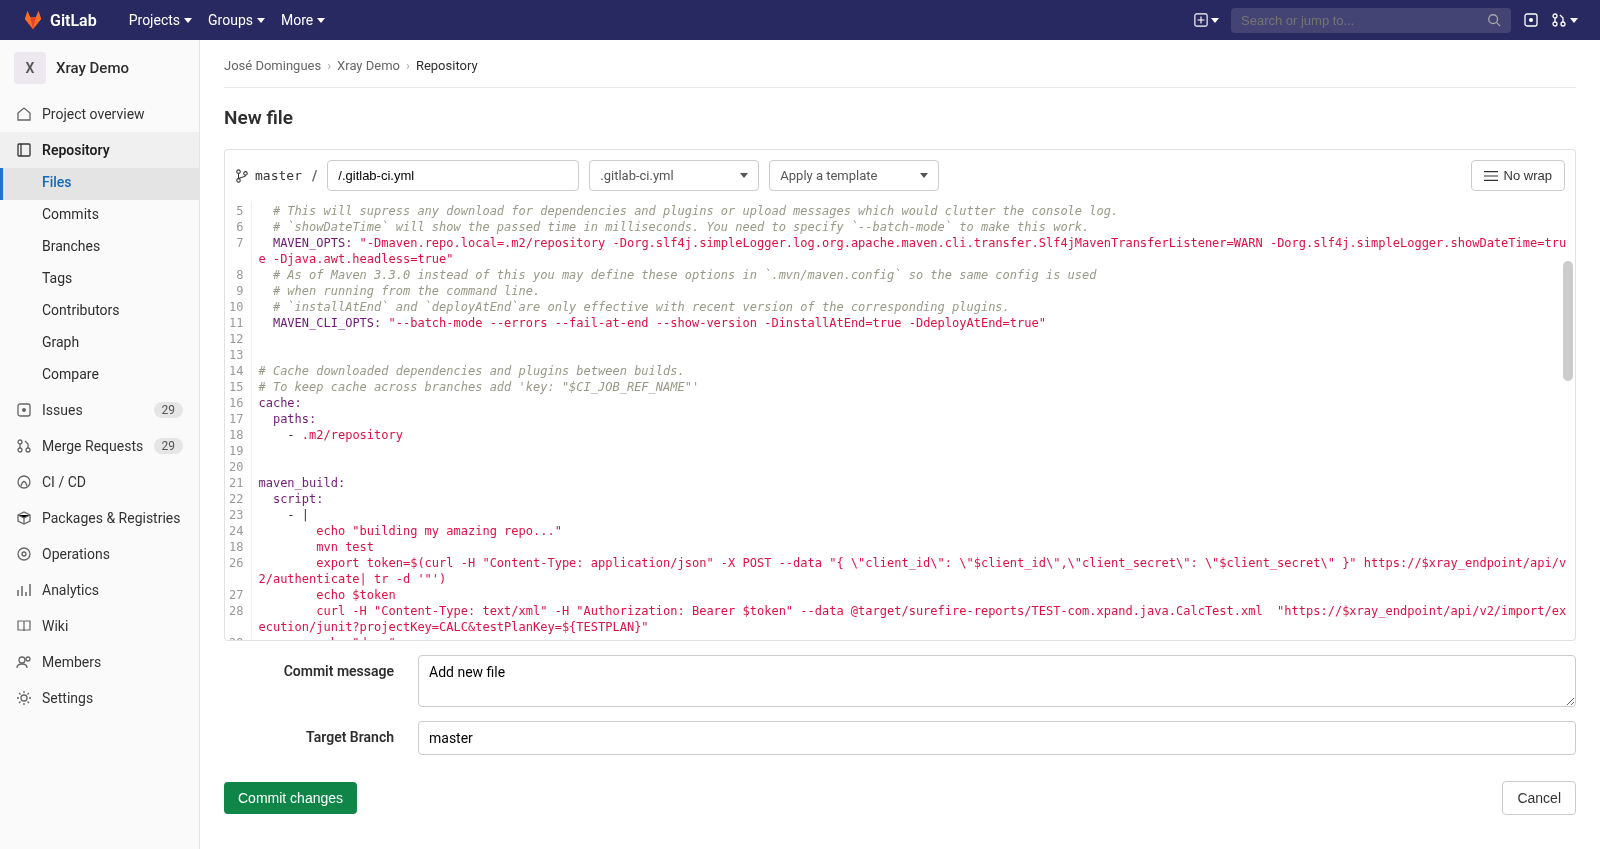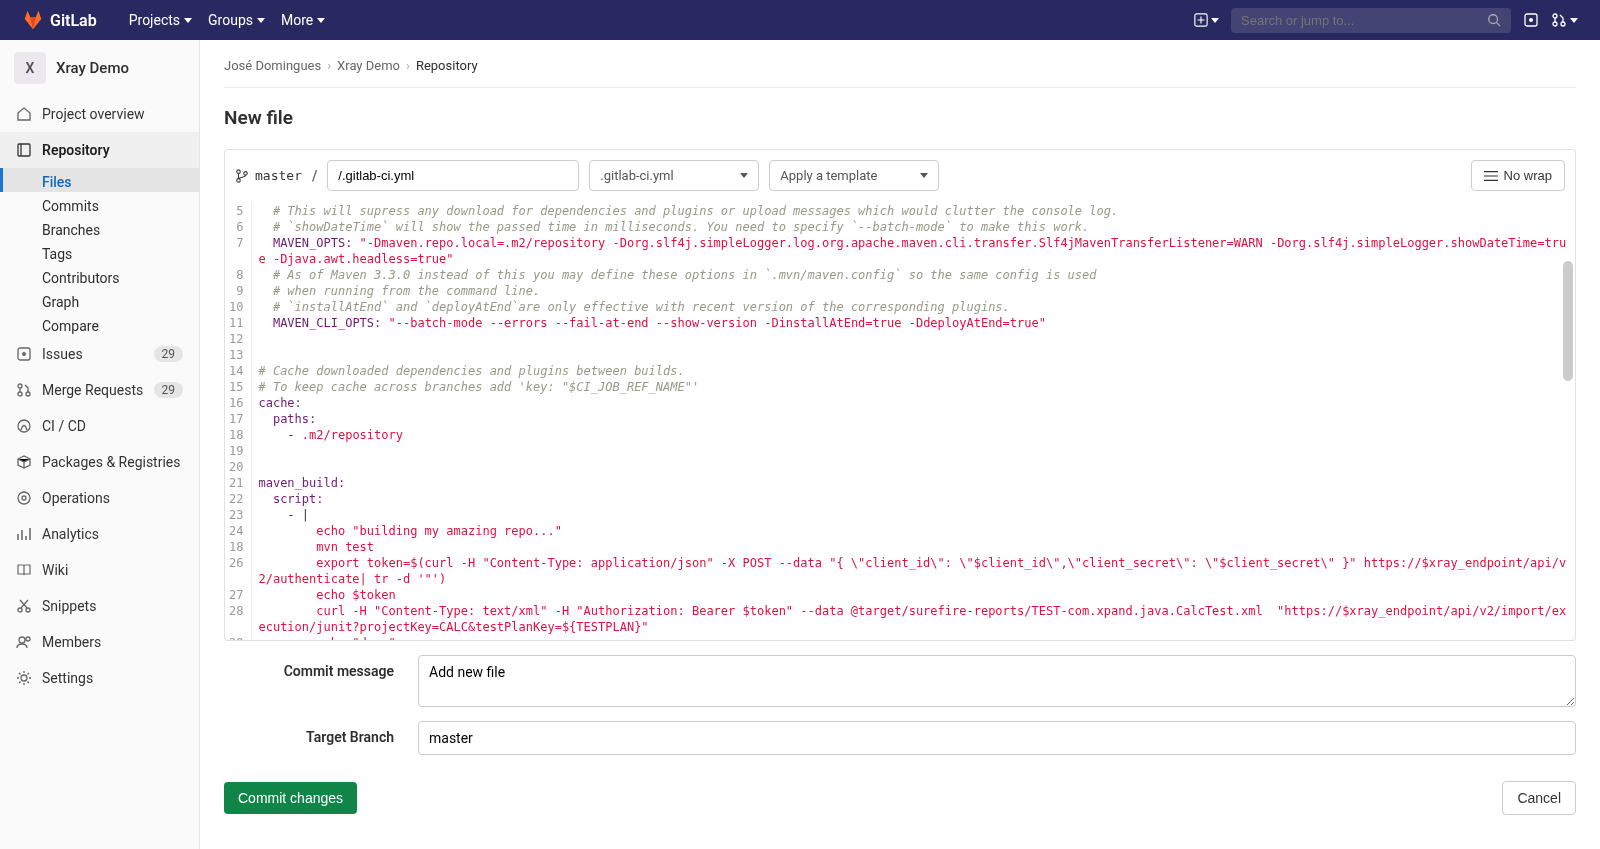--- a/index.html
+++ b/index.html
@@ -20,21 +20,21 @@
 .layout { display: flex; height: calc(100vh - 40px); }
 .sidebar { width: 200px; background: #fafafa; border-right: 1px solid #e5e5e5; overflow-y: auto; flex-shrink:0; }
 .sidebar .project-head { display: flex; align-items: center; gap: 10px; padding: 12px 14px; }
 .sidebar .project-avatar { width: 32px; height: 32px; background: #ede8f0; color: #555; display: flex; align-items: center; justify-content: center; border-radius: 4px; font-weight: 600; }
 .sidebar .project-name { font-weight: 500; font-size: 15px; }
 .side-item { display: flex; align-items: center; gap: 10px; padding: 10px 16px; cursor: pointer; color: #333; font-size: 14px; }
 .side-item.active-parent { background: #f0f0f0; font-weight: 600; color: #1f1f1f; }
 .side-item .icon { width: 16px; height: 16px; display:flex; align-items:center; justify-content:center; color:#666; }
 .side-item.active-parent .icon { color:#333; }
 .side-item .badge { margin-left: auto; background: #e5e5e5; border-radius: 10px; padding: 1px 8px; font-size: 12px; color: #555; }
-.side-sub { padding-left: 42px; padding-top: 6px; padding-bottom: 2px; font-size: 14px; cursor: pointer; }
+.side-sub { padding-left: 42px; padding-top: 6px; padding-bottom: 10px; font-size: 14px; cursor: pointer; }
 .side-sub.active { background: #e4e4e4; border-left: 3px solid #1f75cb; padding-left: 39px; font-weight:500; color:#1068bf; }
 
 .main { flex: 1; padding: 12px 24px 24px 24px; overflow-y: auto; }
 .breadcrumb { color: #666; font-size: 13px; padding: 6px 0 14px 0; border-bottom: 1px solid #eaeaea; display:flex; align-items:center; gap:6px;}
 .breadcrumb .crumb { cursor:pointer; }
 .breadcrumb .sep { color: #aaa; }
 .breadcrumb .crumb.current { color:#2e2e2e; }
 .page-title { font-size: 19px; font-weight: 600; margin: 18px 0 20px 0; }
 
 .file-toolbar { display: flex; align-items: center; gap: 10px; border:1px solid #e1e1e1; border-bottom:none; padding:10px; border-radius:4px 4px 0 0;}
@@ -214,30 +214,20 @@
           </span>
           <span>Analytics</span>
         </div>
         <div class="side-item">
           <span class="icon">
             <svg width="16" height="16" viewBox="0 0 16 16">
               <path d="M2 3h5c1 0 1 1 1 1v9s0-1-1-1H2zM14 3H9c-1 0-1 1-1 1v9s0-1 1-1h5z" fill="none" stroke="currentColor" stroke-width="1.2"></path>
             </svg>
           </span>
           <span>Wiki</span>
-        </div>
-        <div class="side-item">
-          <span class="icon">
-            <svg width="16" height="16" viewBox="0 0 16 16">
-              <circle cx="4" cy="12" r="2" fill="none" stroke="currentColor" stroke-width="1.3"></circle>
-              <circle cx="12" cy="12" r="2" fill="none" stroke="currentColor" stroke-width="1.3"></circle>
-              <path d="M5 10L12 2M11 10L4 2" stroke="currentColor" stroke-width="1.3"></path>
-            </svg>
-          </span>
-          <span>Snippets</span>
         </div>
         <div class="side-item">
           <span class="icon">
             <svg width="16" height="16" viewBox="0 0 16 16">
               <circle cx="6" cy="6" r="3" fill="none" stroke="currentColor" stroke-width="1.3"></circle>
               <path d="M1 14c0-3 2-4 5-4s5 1 5 4" fill="none" stroke="currentColor" stroke-width="1.3"></path>
               <circle cx="12" cy="5" r="2" fill="none" stroke="currentColor" stroke-width="1.3"></circle>
             </svg>
           </span>
           <span>Members</span>

